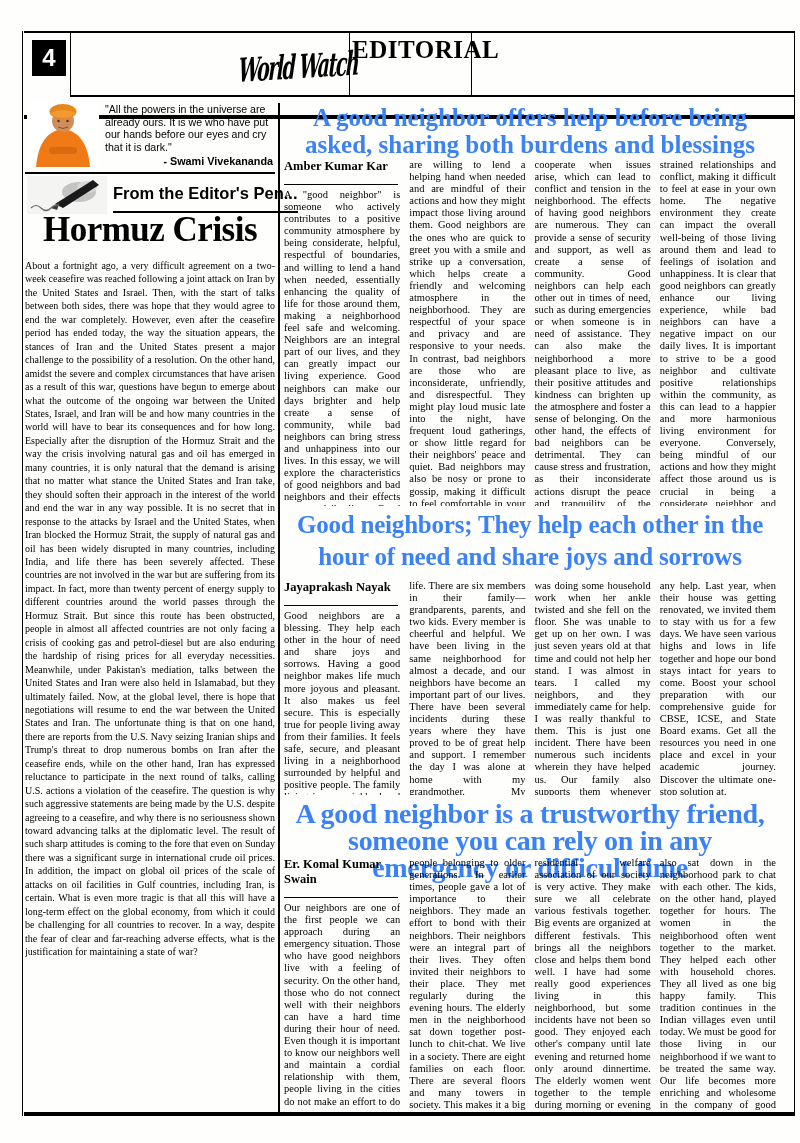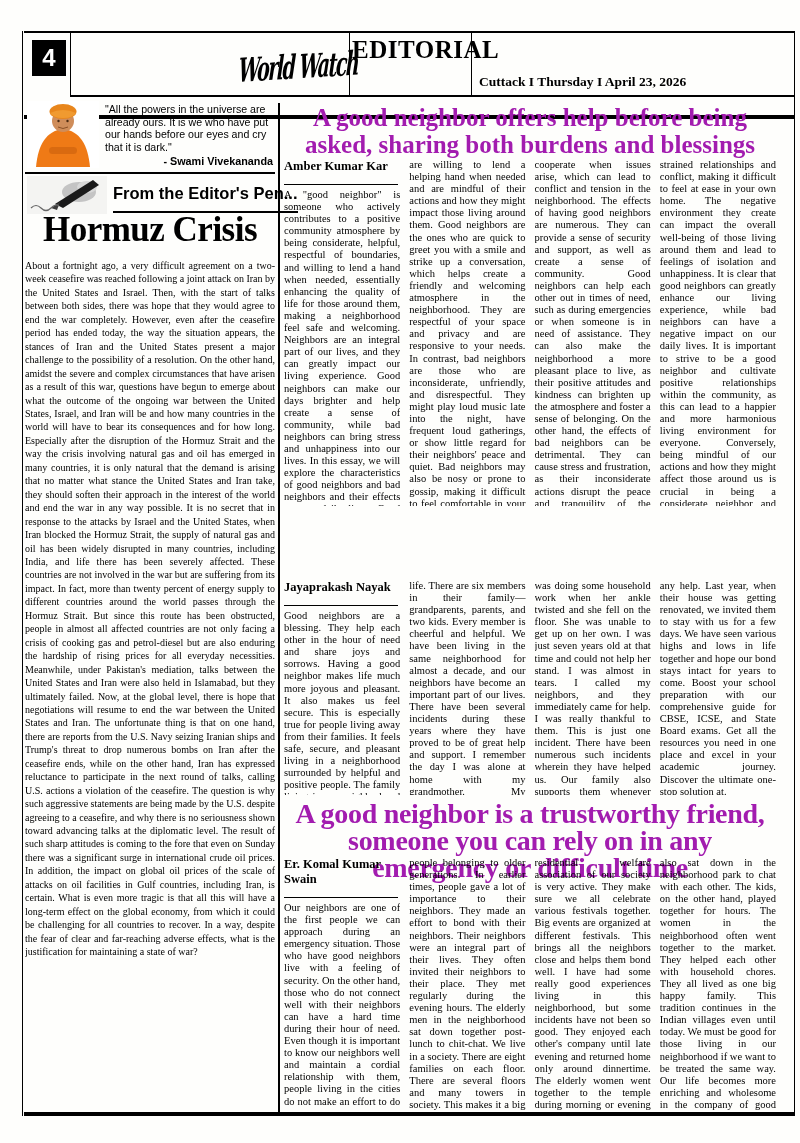--- a/index.html
+++ b/index.html
@@ -60,21 +60,21 @@
     left:25px; top:210px; width:250px; text-align:center;
     font-weight:bold; font-size:35px; letter-spacing:-0.5px;
   }
   .ed-body {
     left:25px; top:259px; width:250px; height:846px; overflow:hidden;
     font-size:10px; line-height:13.45px; text-align:justify; hyphens:auto;
   }
 
   
   .art-headline {
-    left:284px; width:492px; text-align:center; font-weight:bold; color:#a21caf;
+    left:284px; width:492px; text-align:center; font-weight:bold; color:#3b82f6;
   }
   .hl-1 { top:104px; font-size:25px; line-height:27px; }
   .hl-2 { top:509px; font-size:25px; line-height:32px; letter-spacing:-0.2px; }
   .hl-3 { top:800px; font-size:28px; line-height:27px; letter-spacing:-0.3px; }
   .cols { left:284px; width:492px; display:flex; gap:9px; }
   .cols-1 { top:159px; height:347px; }
   .cols-2 { top:580px; height:215px; }
   .cols-3 { top:857px; height:253px; }
   .col {
     flex:1; overflow:hidden; font-size:10.5px; line-height:12.1px;
@@ -114,21 +114,20 @@
   <div class="abs rule rule-header-b"></div>
   <div class="abs rule v-divider"></div>
   <div class="abs rule rule-bottom"></div>
   <div class="abs rule rule-quote"></div>
 
   <div class="abs pageno">4</div>
   <div class="abs masthead">
     <span class="masthead-text">World Watch</span>
   </div>
   <div class="abs section-title">EDITORIAL</div>
-  <div class="abs dateline">Cuttack I Thursday I April 23, 2026</div>
 
   <div class="abs quotebox">
     <svg class="portrait" viewBox="0 0 72 67">
       <rect x="0" y="0" width="72" height="67" fill="#ffffff"></rect>
       <path d="M36 28 C19 30 11 44 9 66 L63 66 C61 44 53 30 36 28 Z" fill="#ef7a16"></path>
       <rect x="22" y="46" width="28" height="7" rx="3.5" fill="#d96a10"></rect>
       <circle cx="36" cy="20" r="11" fill="#cf8d5a"></circle>
       <ellipse cx="36" cy="10.5" rx="13.5" ry="7.5" fill="#e8861c"></ellipse>
       <path d="M23 12 q13 -6 26 0 q-3 5 -13 5 q-10 0 -13 -5 Z" fill="#f09a30"></path>
       <circle cx="31.5" cy="20" r="1.2" fill="#4a2a12"></circle>
@@ -155,20 +154,21 @@
   <div class="abs art-headline hl-1">A good neighbor offers help before being asked, sharing both burdens and blessings</div>
   <div class="abs cols cols-1">
     <div class="col">
       <span class="byline">Amber Kumar Kar</span><span>A "good neighbor" is someone who actively contributes to a positive community atmosphere by being considerate, helpful, respectful of boundaries, and willing to lend a hand when needed, essentially enhancing the quality of life for those around them, making a neighborhood feel safe and welcoming. Neighbors are an integral part of our lives, and they can greatly impact our living experience. Good neighbors can make our days brighter and help create a sense of community, while bad neighbors can bring stress and unhappiness into our lives. In this essay, we will explore the characteristics of good neighbors and bad neighbors and their effects on our daily lives. Good neighbors are those who are considerate, friendly, and respectful. They</span>
     </div>
     <div class="col">are willing to lend a helping hand when needed and are mindful of their actions and how they might impact those living around them. Good neighbors are the ones who are quick to greet you with a smile and strike up a conversation, which helps create a friendly and welcoming atmosphere in the neighborhood. They are respectful of your space and privacy and are responsive to your needs. In contrast, bad neighbors are those who are inconsiderate, unfriendly, and disrespectful. They might play loud music late into the night, have frequent loud gatherings, or show little regard for their neighbors' peace and quiet. Bad neighbors may also be nosy or prone to gossip, making it difficult to feel comfortable in your own home. Additionally, they may be unresponsive and unwilling to</div>
     <div class="col">cooperate when issues arise, which can lead to conflict and tension in the neighborhood. The effects of having good neighbors are numerous. They can provide a sense of security and support, as well as create a sense of community. Good neighbors can help each other out in times of need, such as during emergencies or when someone is in need of assistance. They can also make the neighborhood a more pleasant place to live, as their positive attitudes and kindness can brighten up the atmosphere and foster a sense of belonging. On the other hand, the effects of bad neighbors can be detrimental. They can cause stress and frustration, as their inconsiderate actions disrupt the peace and tranquility of the neighborhood. Bad neighbors can also lead to</div>
     <div class="col">strained relationships and conflict, making it difficult to feel at ease in your own home. The negative environment they create can impact the overall well-being of those living around them and lead to feelings of isolation and unhappiness. It is clear that good neighbors can greatly enhance our living experience, while bad neighbors can have a negative impact on our daily lives. It is important to strive to be a good neighbor and cultivate positive relationships within the community, as this can lead to a happier and more harmonious living environment for everyone. Conversely, being mindful of our actions and how they might affect those around us is crucial in being a considerate neighbor and promoting a positive and welcoming atmosphere in our neighbourhoods.</div>
   </div>
 
+  <div class="abs art-headline hl-2">Good neighbors; They help each other in the hour of need and share joys and sorrows</div>
   <div class="abs cols cols-2">
     <div class="col">
       <span class="byline">Jayaprakash Nayak</span><span>Good neighbors are a blessing. They help each other in the hour of need and share joys and sorrows. Having a good neighbor makes life much more joyous and pleasant. It also makes us feel secure. This is especially true for people living away from their families. It feels safe, secure, and pleasant living in a neighborhood surrounded by helpful and positive people. The family living in my neighborhood is full of</span>
     </div>
     <div class="col">life. There are six members in their family—grandparents, parents, and two kids. Every member is cheerful and helpful. We have been living in the same neighborhood for almost a decade, and our neighbors have become an important part of our lives. There have been several incidents during these years where they have proved to be of great help and support. I remember the day I was alone at home with my grandmother. My grandmother</div>
     <div class="col">was doing some household work when her ankle twisted and she fell on the floor. She was unable to get up on her own. I was just seven years old at that time and could not help her stand. I was almost in tears. I called my neighbors, and they immediately came for help. I was really thankful to them. This is just one incident. There have been numerous such incidents wherein they have helped us. Our family also supports them whenever they need</div>
     <div class="col">any help. Last year, when their house was getting renovated, we invited them to stay with us for a few days. We have seen various highs and lows in life together and hope our bond stays intact for years to come. Boost your school preparation with our comprehensive guide for CBSE, ICSE, and State Board exams. Get all the resources you need in one place and excel in your academic journey. Discover the ultimate one-stop solution at.</div>
   </div>
 
   <div class="abs art-headline hl-3">A good neighbor is a trustworthy friend, someone you can rely on in any emergency or difficult time</div>

